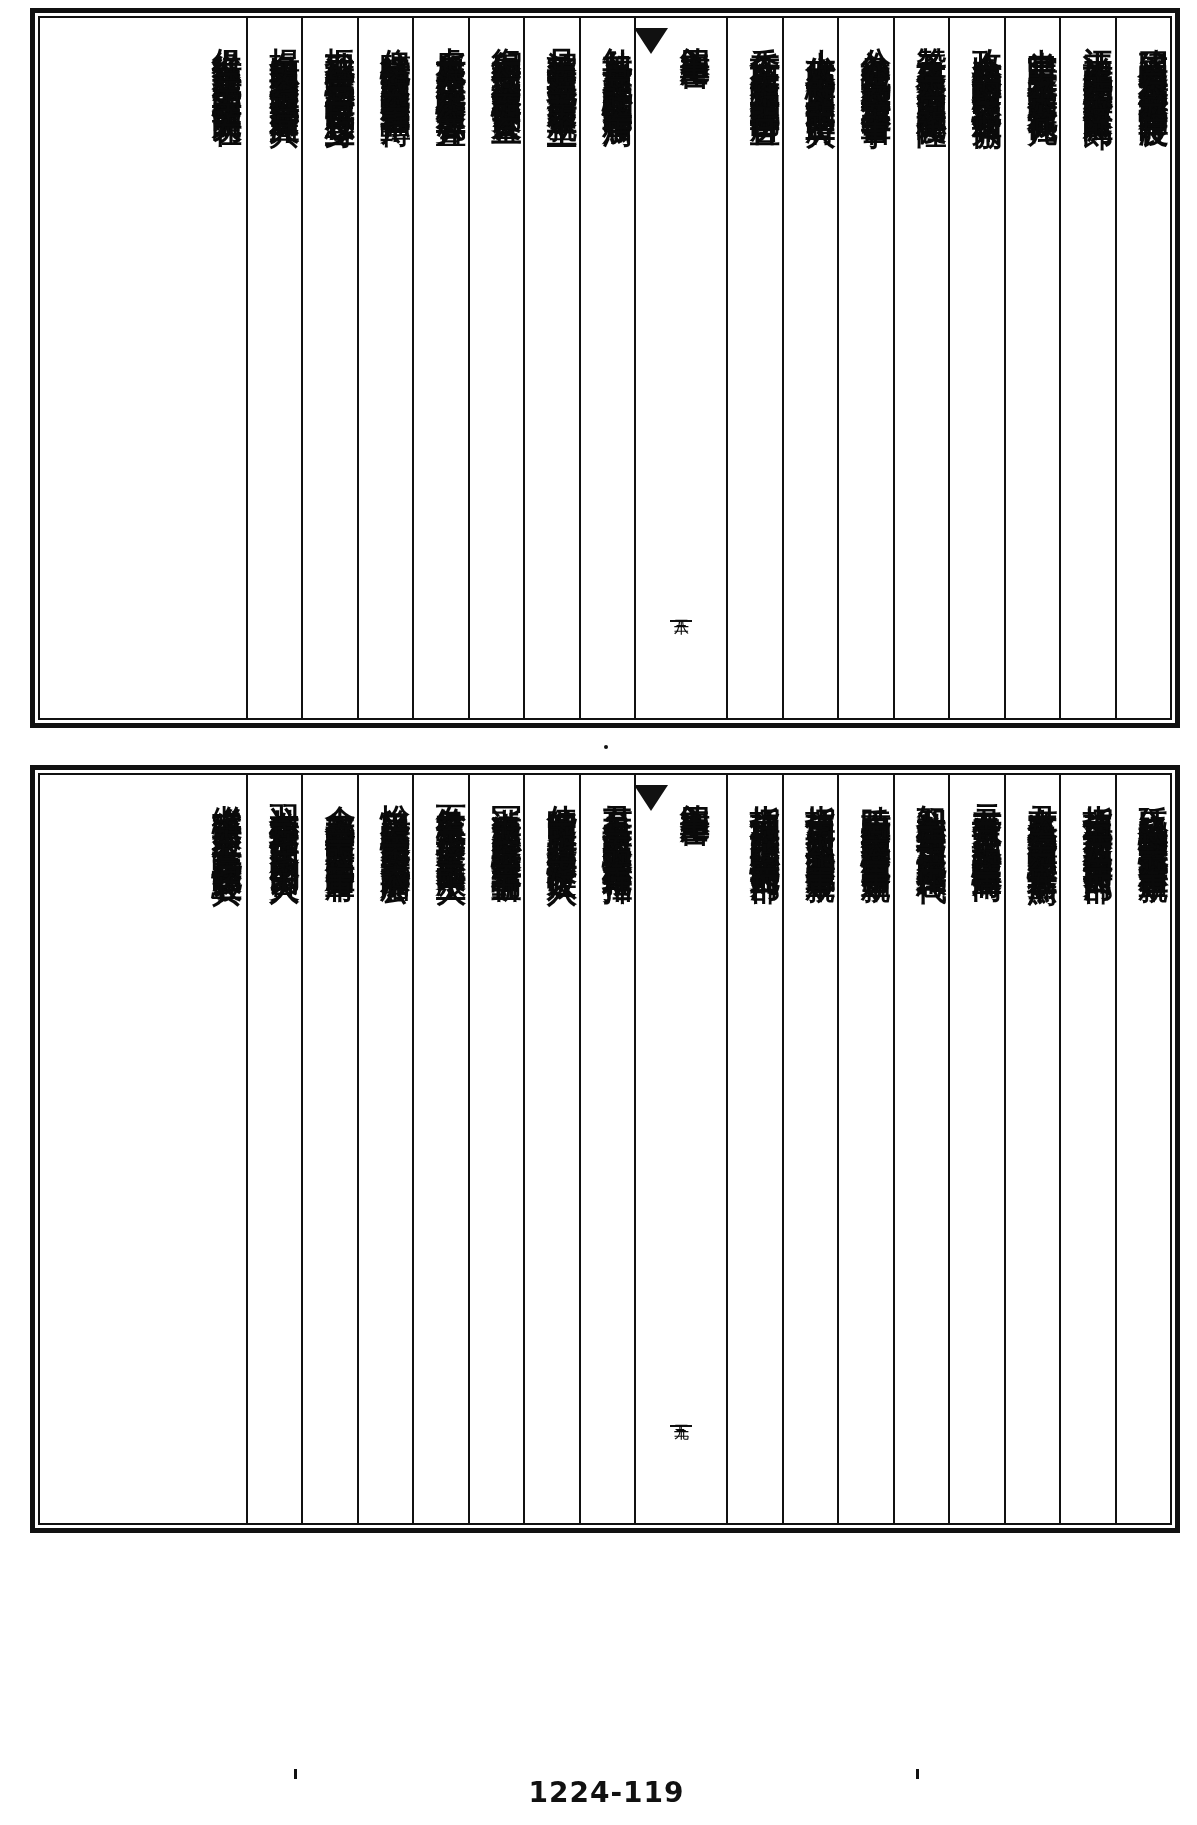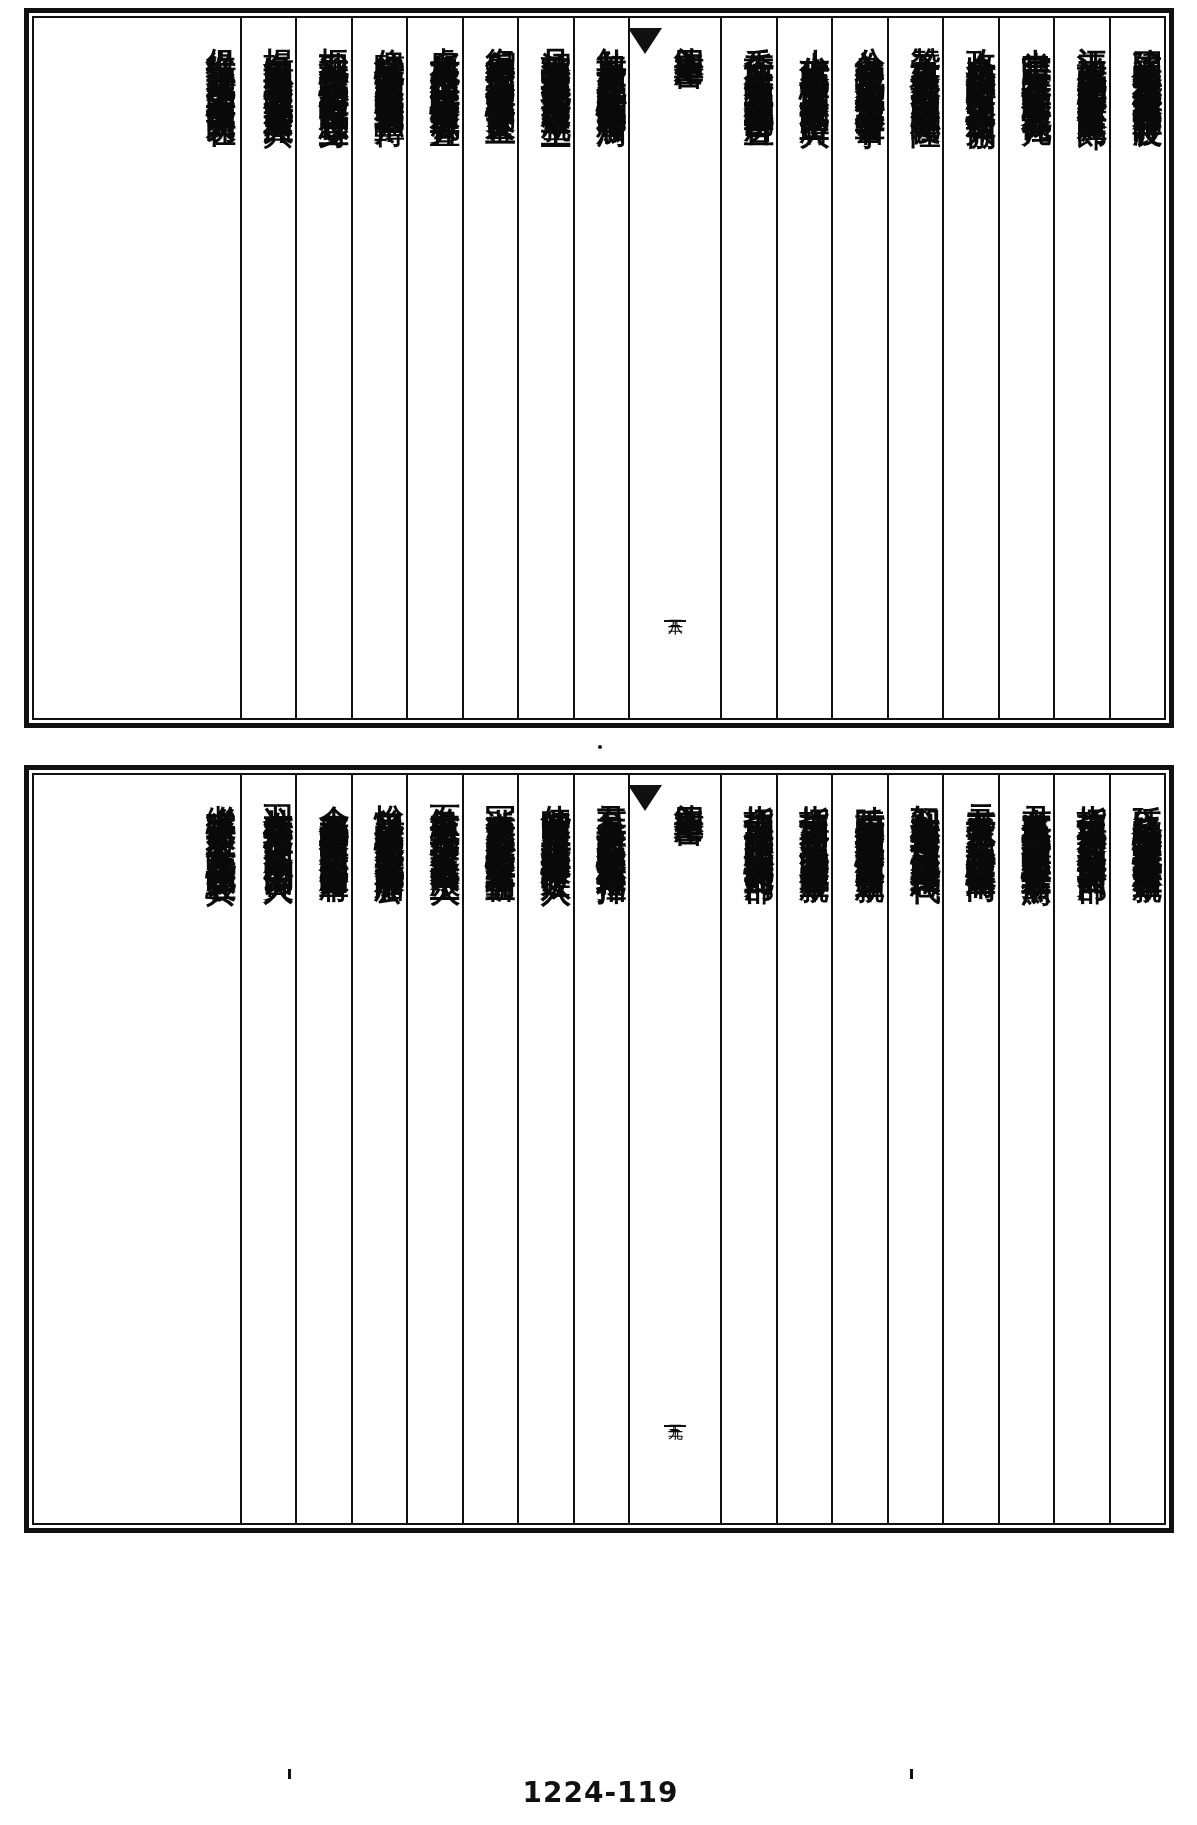--- a/index.html
+++ b/index.html
@@ -10,21 +10,21 @@
   body {
     width: 1197px;
     height: 1825px;
     font-family: "DejaVu Serif", serif;
     position: relative;
     overflow: hidden;
   }
 
   .page-wrap {
     position: absolute;
-    left: 2px; top: 0;
+    left: 8px; top: 0;
     width: 999px;
     height: 1825px;
   }
 
   
   .leaf {
     position: absolute;
     left: 22px;
     width: 1150px;
     border: 5px solid #111;

